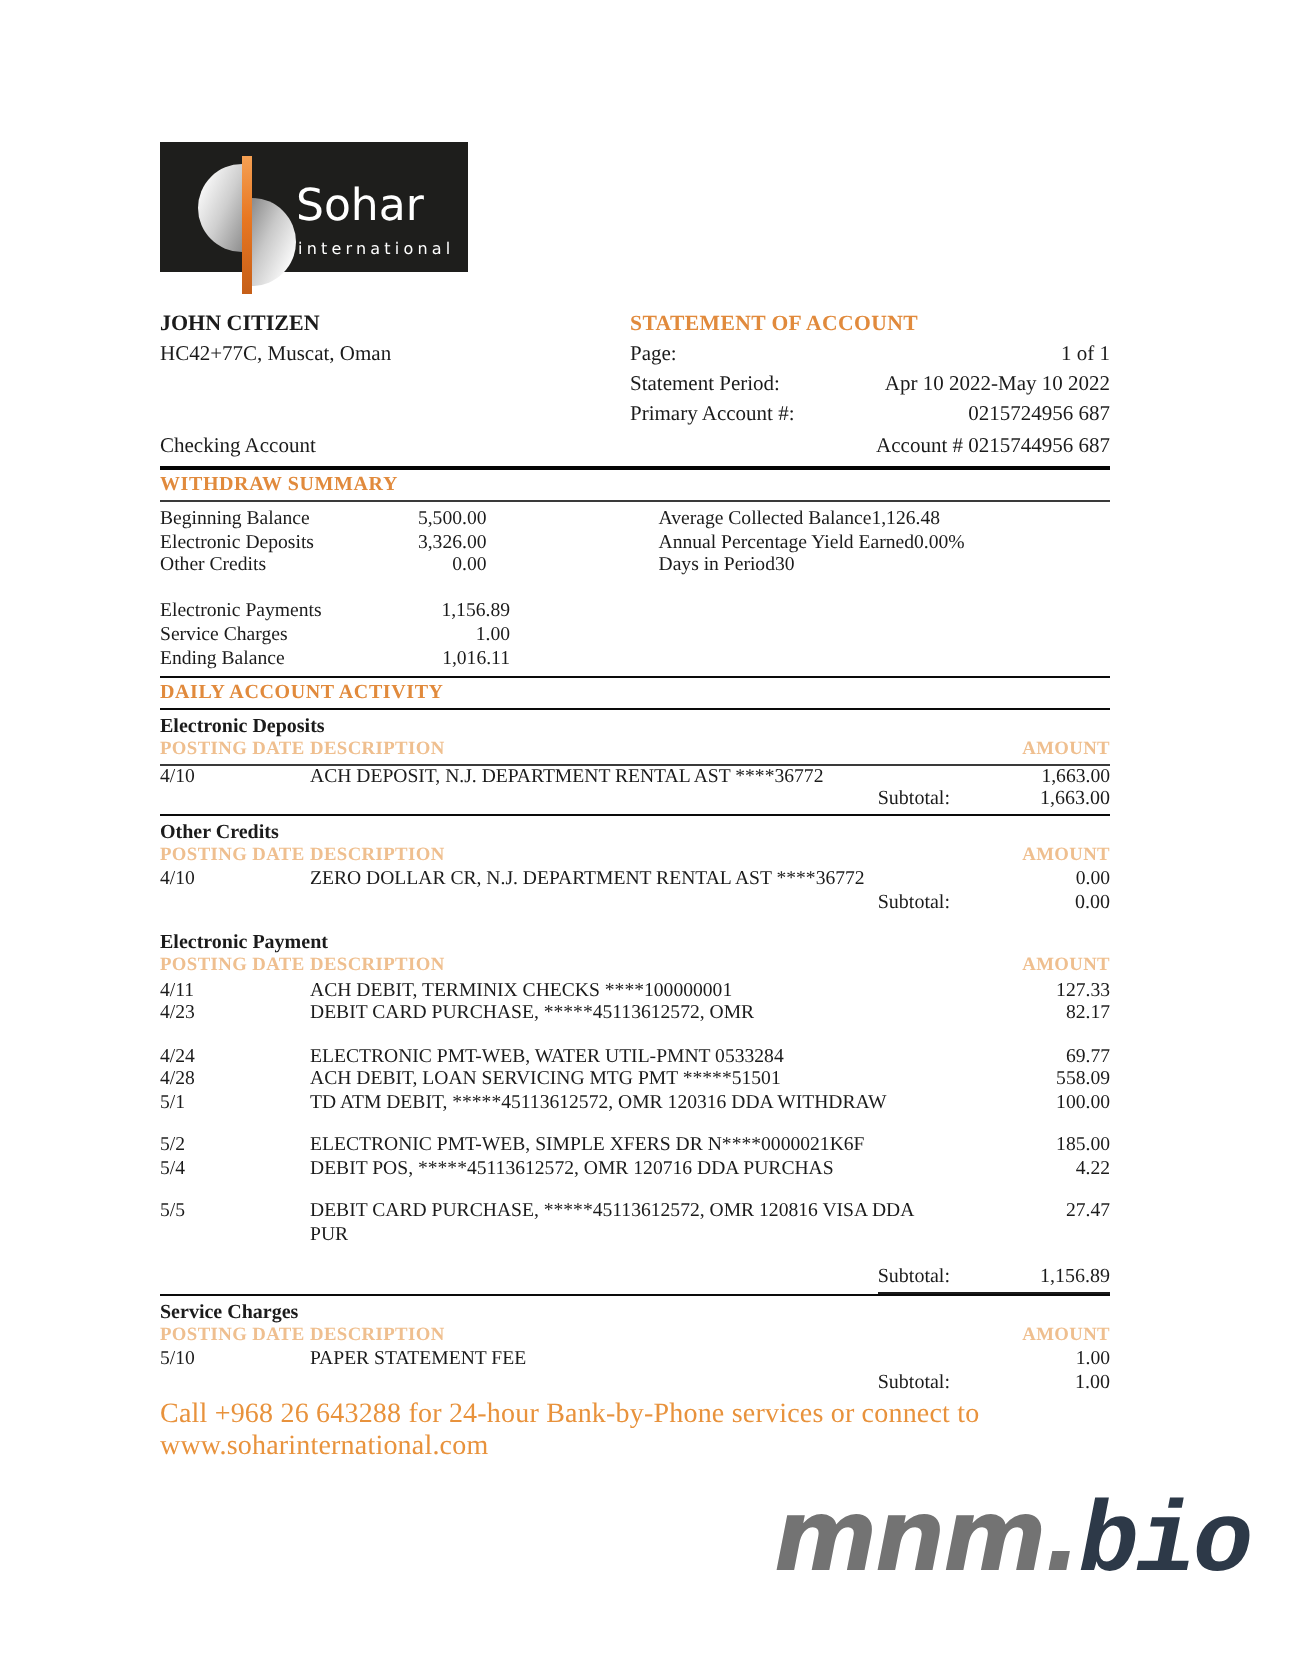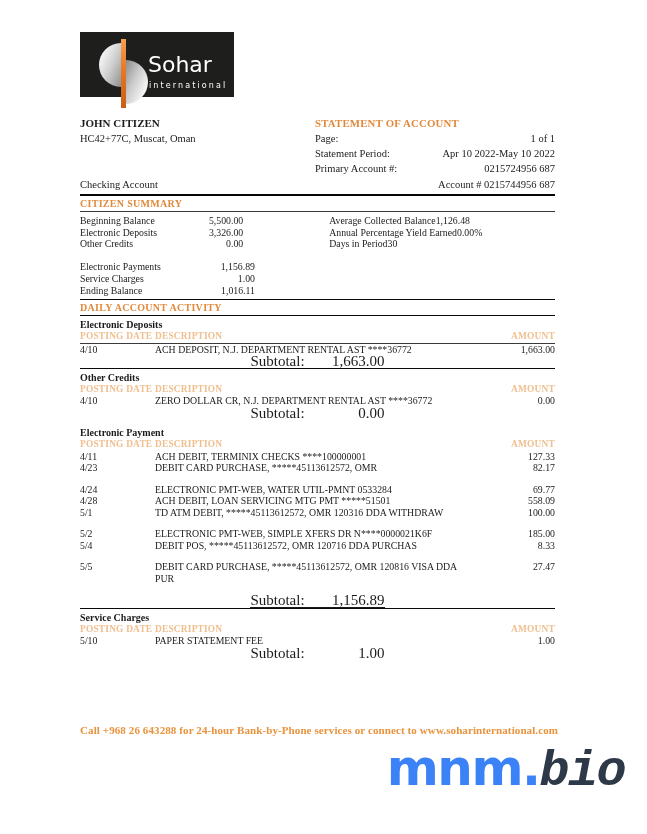--- a/index.html
+++ b/index.html
@@ -1,21 +1,21 @@
 <!DOCTYPE html>
 <html><head>
 <meta charset="utf-8">
 <style>
   * { margin:0; padding:0; box-sizing:border-box; }
   html,body { width:647px; height:834px; background:#ffffff; }
   body { font-family:"Liberation Serif",serif; color:#1b1b1b; position:relative; overflow:hidden; }
   .page { position:absolute; inset:0; padding:0 92px 0 80px; }
 
   
-  .logo { position:relative; width:154px; height:65px; background:#1e1e1c; margin-top:32px; }
+  .logo { position:relative; width:154px; height:65px; background:#1e1e1c; margin-top:71px; }
   .logo-mark { position:absolute; left:12px; top:7px; width:62px; height:69px; }
   .logo-bar { position:absolute; left:29px; top:0; width:5px; height:69px;
               background:linear-gradient(180deg,#f5a053,#e87722 45%,#c65f18); }
   .disc-top { position:absolute; left:7px; top:4px; width:22px; height:44px;
               border-radius:22px 0 0 22px; background:linear-gradient(115deg,#ffffff 10%,#cfcfcf 55%,#8f8f8f); }
   .disc-bot { position:absolute; left:34px; top:21px; width:22px; height:44px;
               border-radius:0 22px 22px 0; background:linear-gradient(295deg,#fdfdfd 15%,#c9c9c9 60%,#8a8a8a); }
   .logo-name { position:absolute; left:68px; top:20px; color:#fff; font-family:"DejaVu Sans",sans-serif;
                font-size:22px; font-weight:400; }
   .logo-sub  { position:absolute; left:69px; top:49px; color:#fff; font-family:"DejaVu Sans",sans-serif;
@@ -43,30 +43,30 @@
   .pair-l { width:175px; display:flex; justify-content:space-between; }
   .pair-r { width:242px; margin-left:58px; display:flex; }
   .spacer { height:11.6px; }
 
   
   .sec-name { font-weight:bold; font-size:10px; line-height:13px; margin-top:2px; }
   .tbl-head { display:grid; grid-template-columns:75px 1fr 80px; color:#efbf8f; font-weight:bold;
               font-size:9.4px; line-height:11.5px; letter-spacing:.2px; }
   .tbl-row  { display:grid; grid-template-columns:75px 1fr 80px; font-size:9.8px; line-height:11.5px; }
   .amt { text-align:right; }
-  .sub-row { display:flex; justify-content:center; font-size:15px; line-height:12.5px; }
+  .sub-row { display:flex; justify-content:flex-end; font-size:10px; line-height:12.5px; }
   .sub-amt { width:80px; text-align:right; }
   .gap { margin-top:10px; }
   .u { border-bottom:1.2px solid #1a1a1a; }
 
-  .footer-note { position:absolute; left:80px; top:724px; color:#e8923c; font-weight:bold; font-size:11px; letter-spacing:.1px; }
+  .footer-note { position:absolute; left:80px; top:700px; color:#e8923c; font-weight:normal; font-size:14px; letter-spacing:.1px; }
 
   .wm { position:absolute; right:22px; top:738px; font-family:"DejaVu Sans",sans-serif;
         font-weight:bold; font-size:50px; letter-spacing:-1.5px; line-height:1.2; }
-  .wm-a { color:#3b82f6; }
+  .wm-a { color:#737373;font-style:italic; }
   .wm-b { color:#2d3948; font-style:italic;font-family:Liberation Mono, monospace; }
 </style>
 </head>
 <body>
 
 <div class="page">
 
   <div class="logo">
     <div class="logo-mark">
       <div class="disc-top"></div>
@@ -99,21 +99,21 @@
     </div>
   </div>
 
   <div class="acct-row">
     <span>Checking Account</span>
     <span>Account # 0215744956 687</span>
   </div>
 
   <div class="rule-thick"></div>
 
-  <div class="sec-head">CITIZEN SUMMARY</div>
+  <div class="sec-head">WITHDRAW SUMMARY</div>
   <div class="rule-thin"></div>
 
   <div class="summary">
     <div class="sum-row">
       <div class="pair-l">
           <span>Beginning Balance</span>
           <span>5,500.00</span>
         </div>
       <div class="pair-r">
           <span>Average Collected Balance</span>
@@ -236,21 +236,21 @@
       <span class="amt">100.00</span>
     </div>
     <div class="tbl-row gap">
       <span>5/2</span>
       <span>ELECTRONIC PMT-WEB, SIMPLE XFERS DR N****0000021K6F</span>
       <span class="amt">185.00</span>
     </div>
     <div class="tbl-row">
       <span>5/4</span>
       <span>DEBIT POS, *****45113612572, OMR 120716 DDA PURCHAS</span>
-      <span class="amt">8.33</span>
+      <span class="amt">4.22</span>
     </div>
     <div class="tbl-row gap">
       <span>5/5</span>
       <span>DEBIT CARD PURCHASE, *****45113612572, OMR 120816 VISA DDA PUR</span>
       <span class="amt">27.47</span>
     </div>
     <div class="sub-row gap">
       <span class="u">Subtotal:</span>
       <span class="sub-amt u">1,156.89</span>
     </div>

